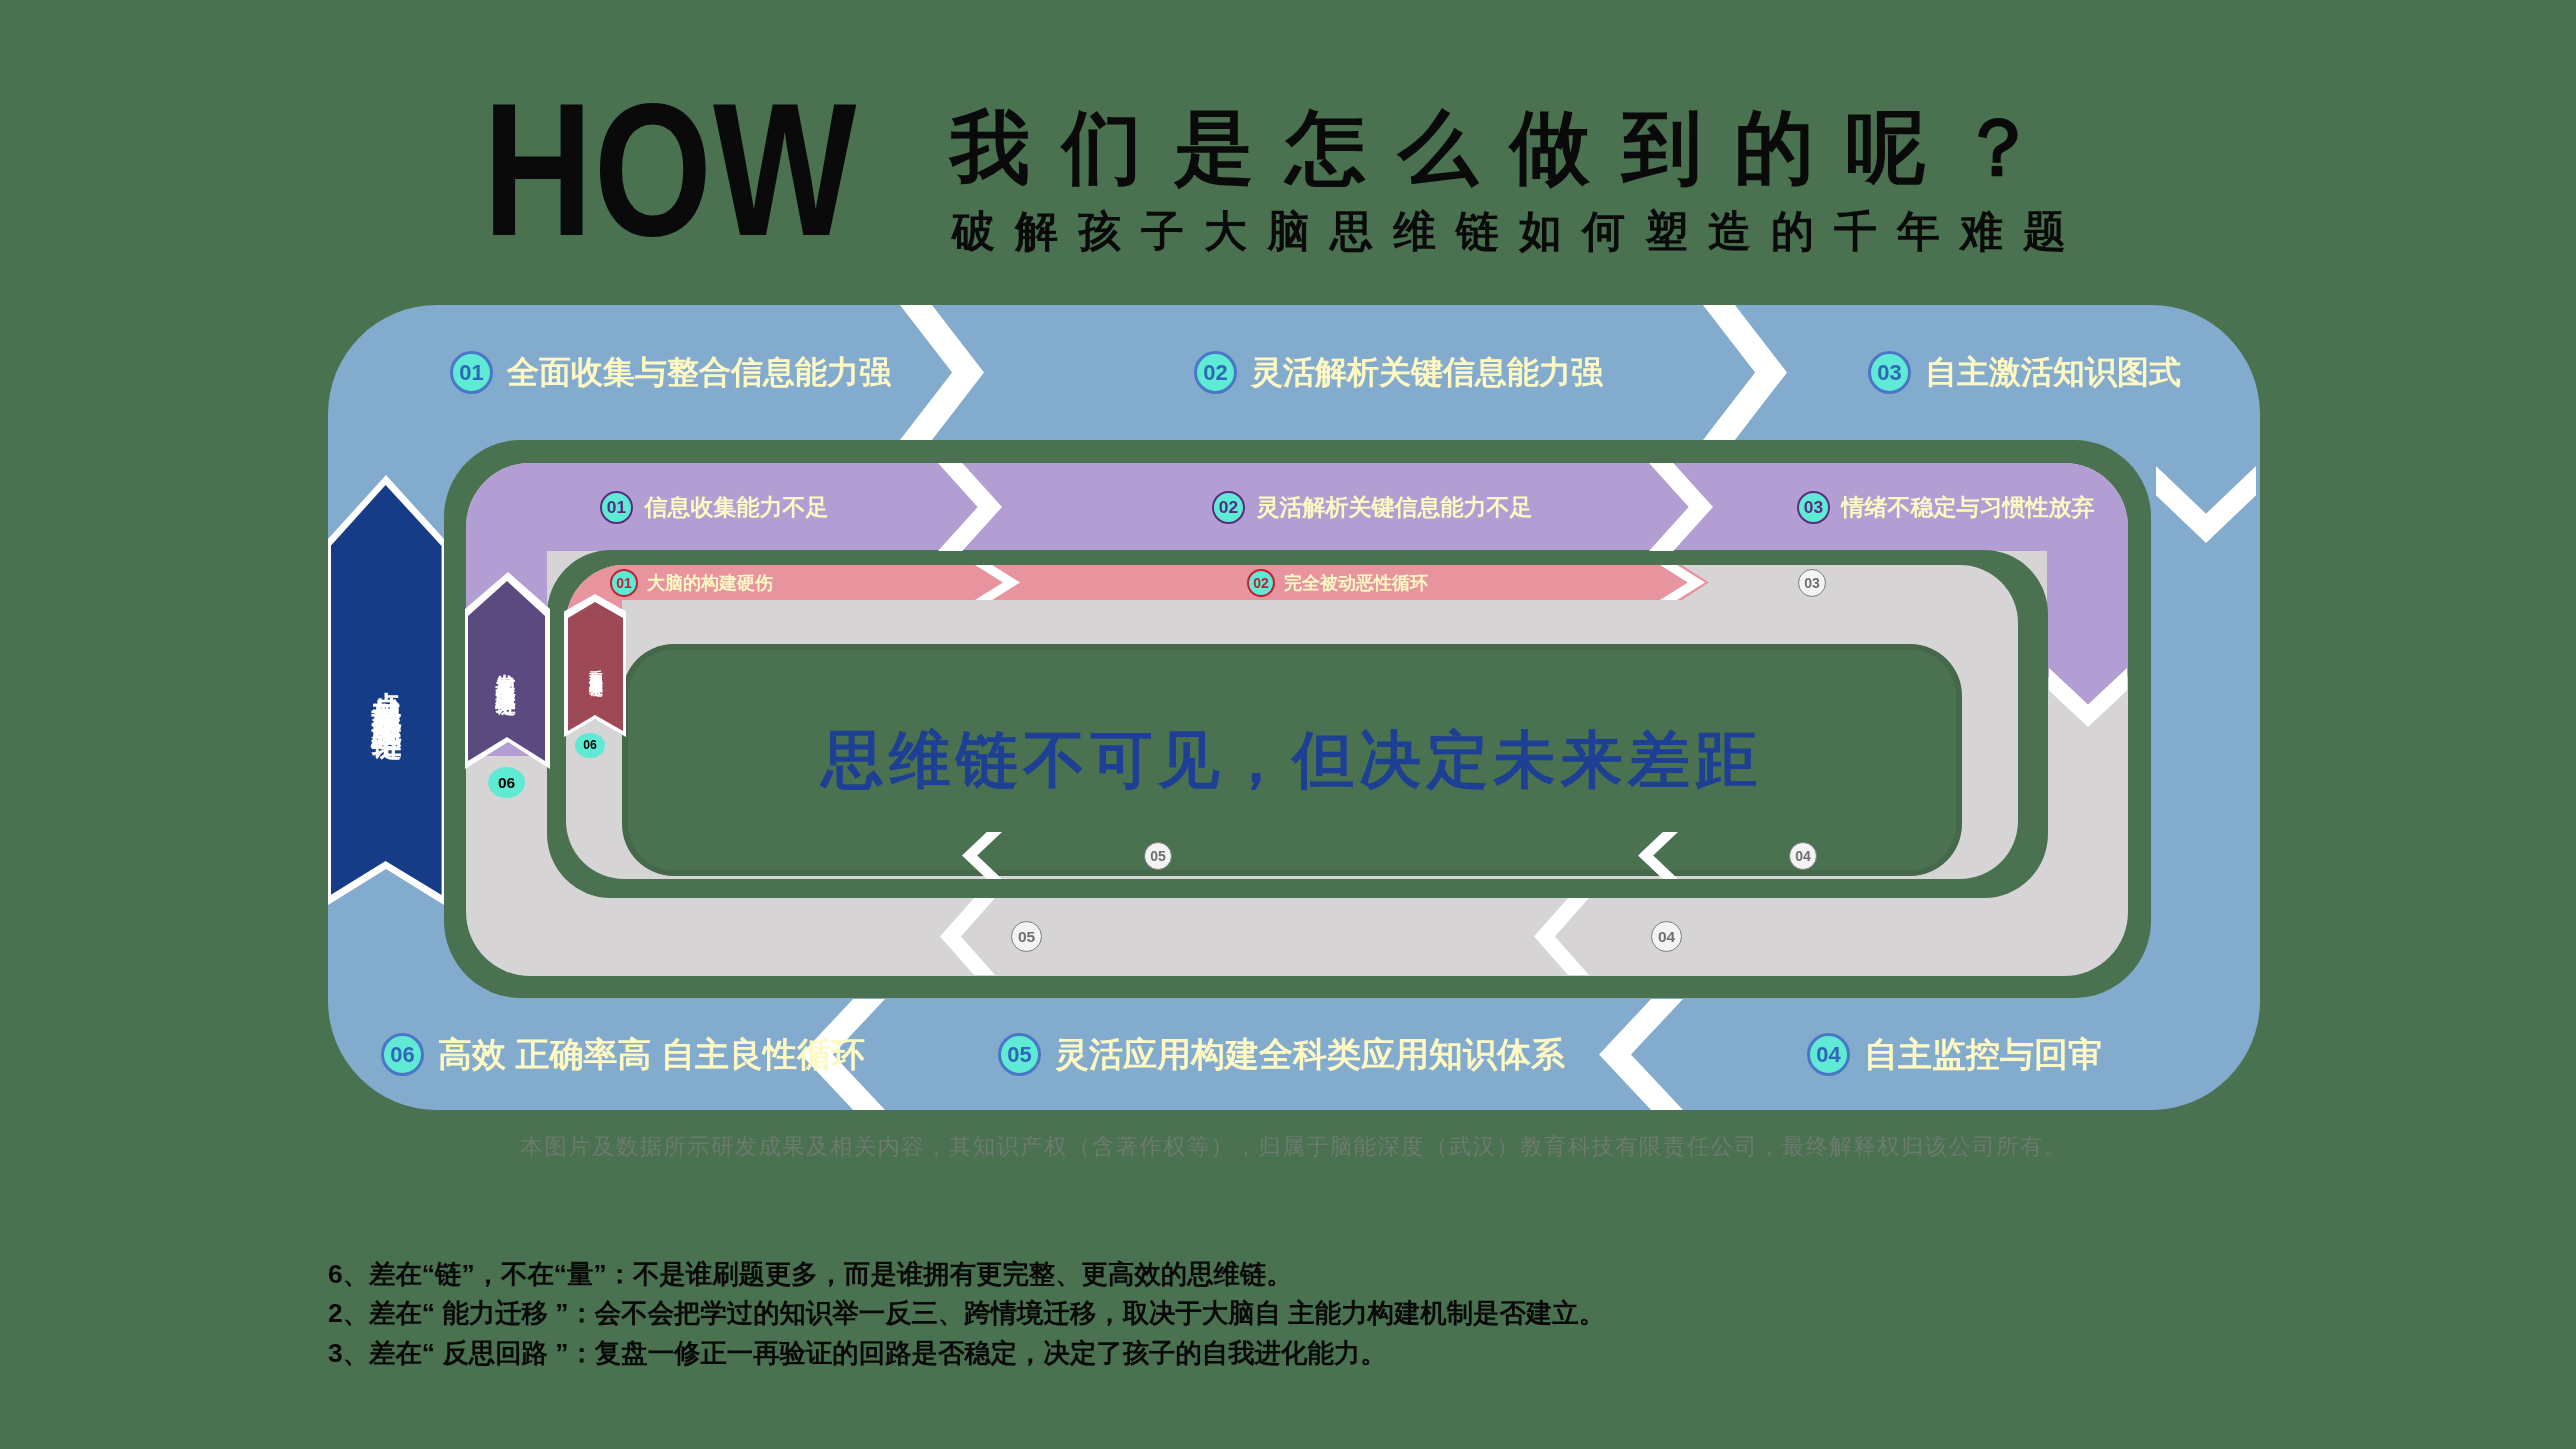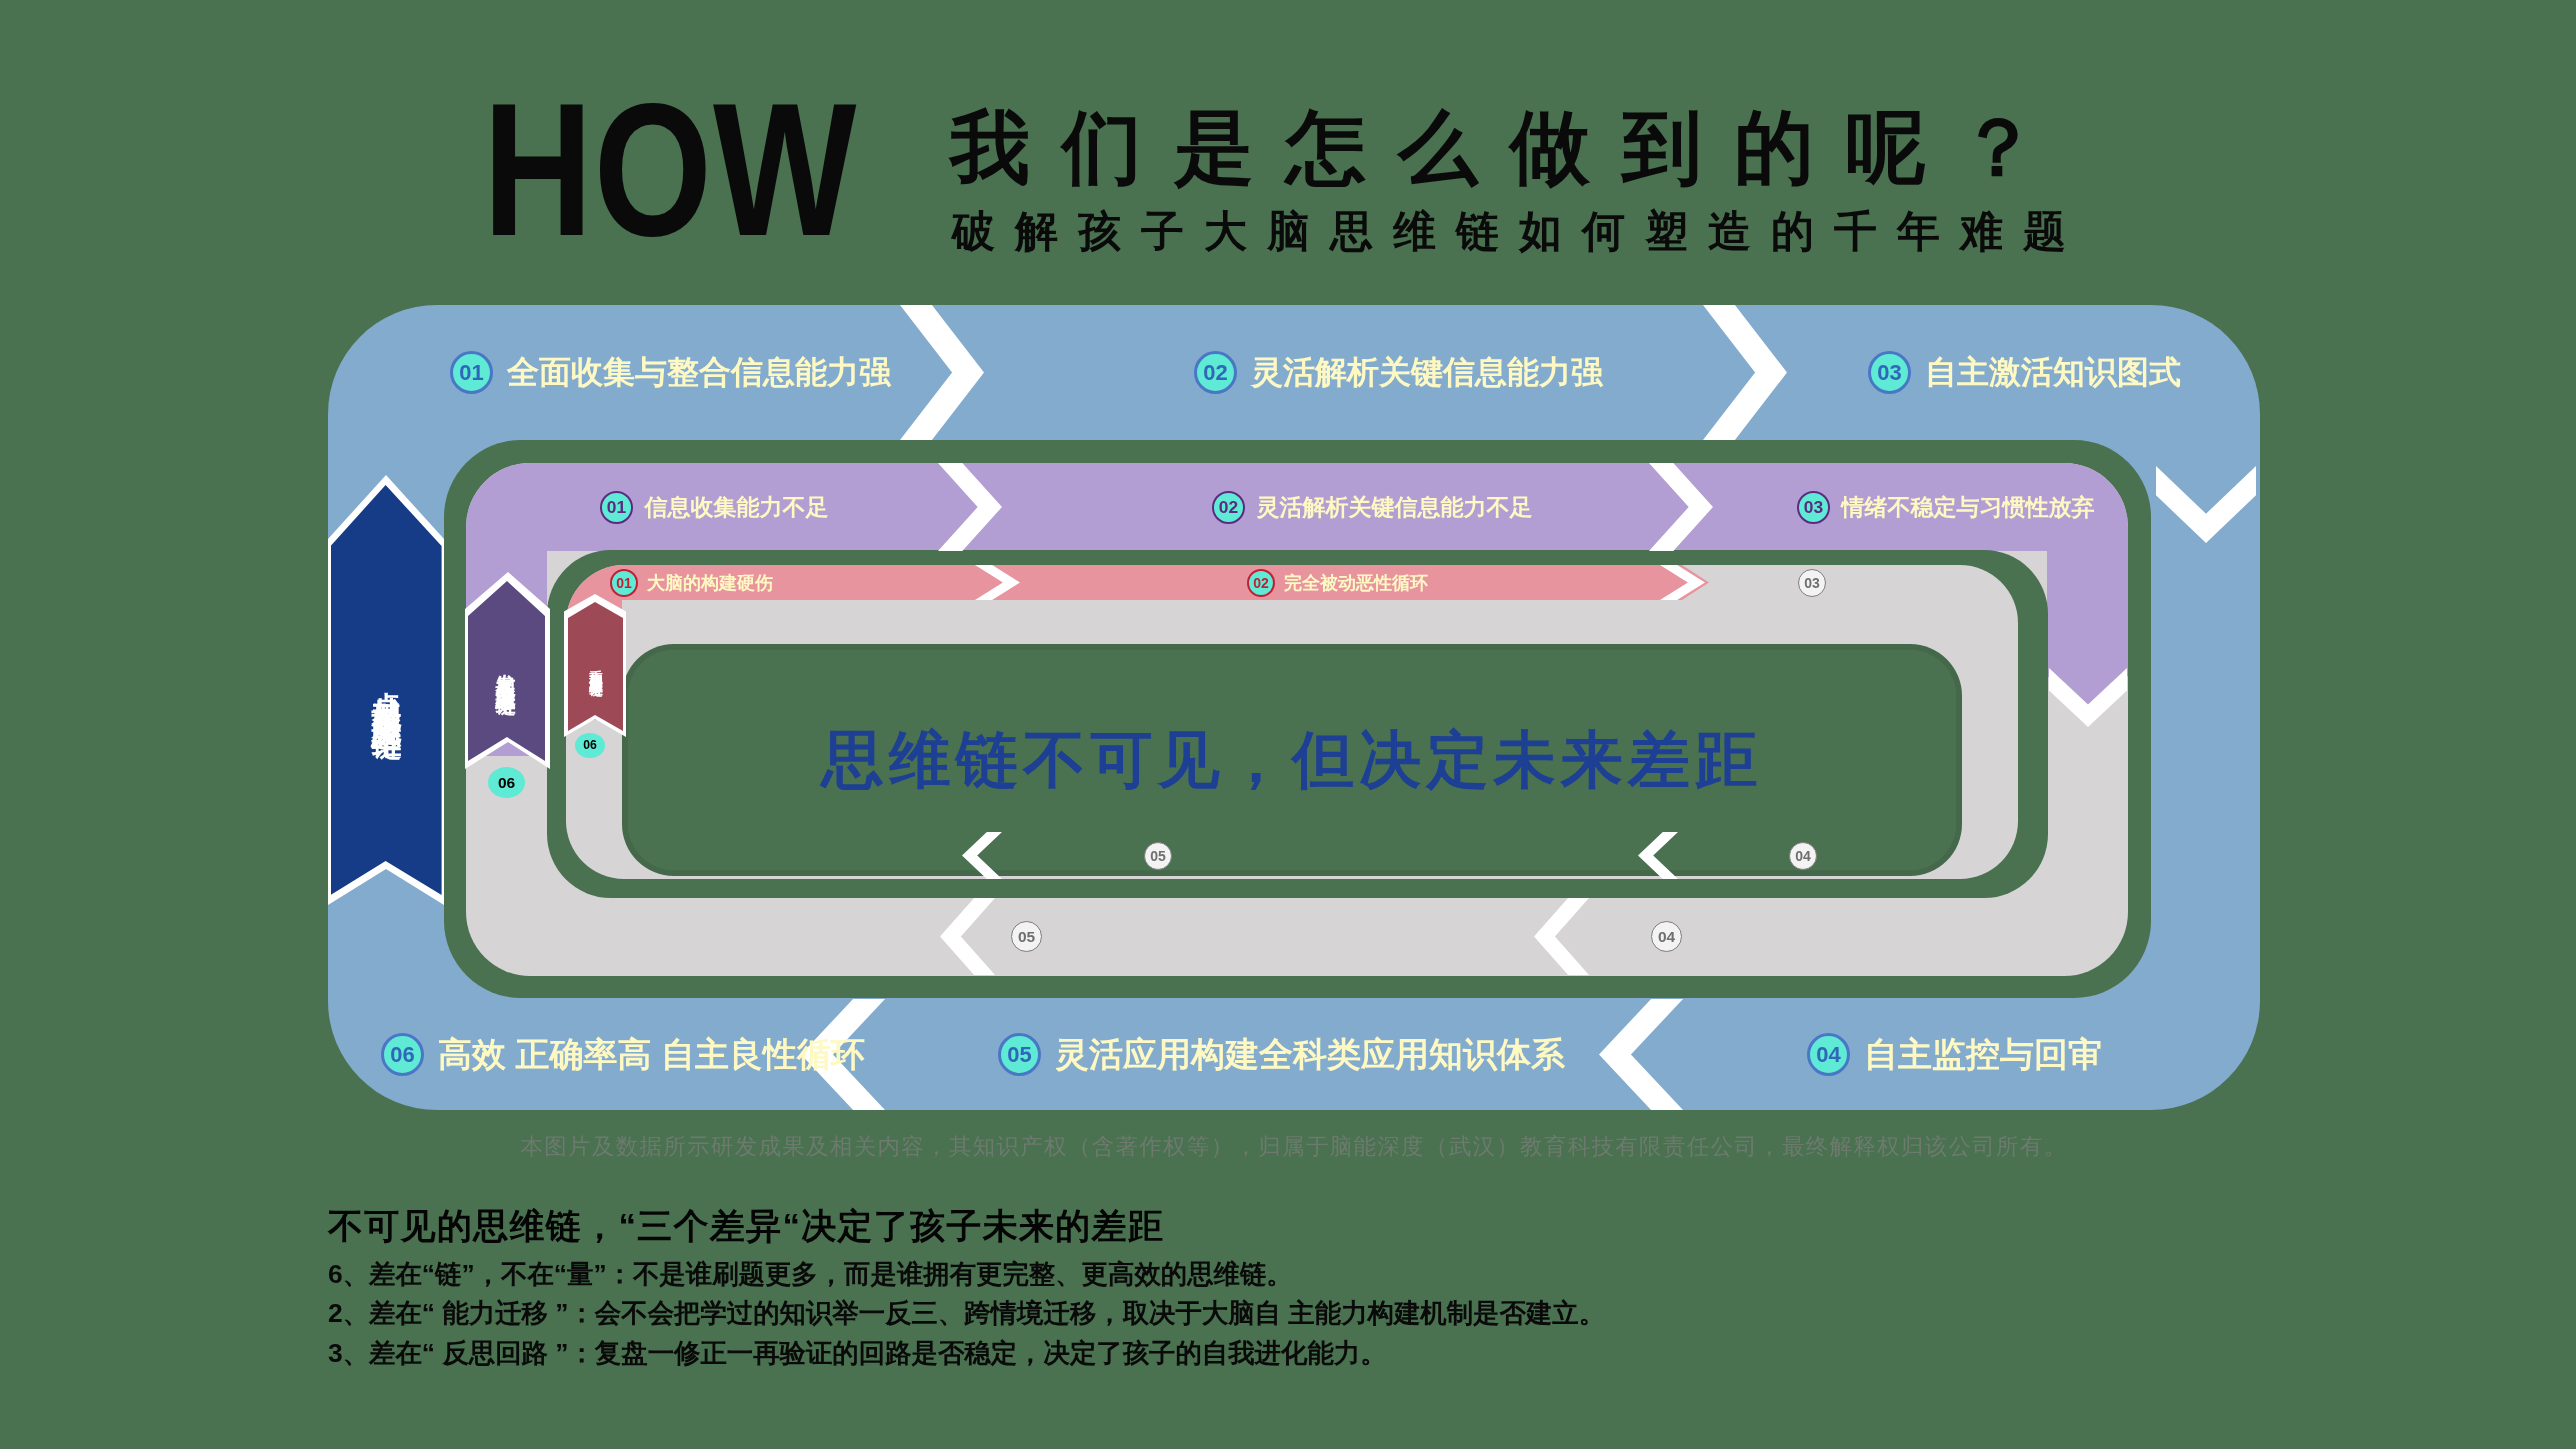--- a/index.html
+++ b/index.html
@@ -182,19 +182,18 @@
       <div class="num">05</div>
     </div>
     <div class="abs step pink gray" style="left:1461px;top:527px;height:47px;">
       <div class="num">04</div>
     </div>
     <div class="abs num gray" style="left:247px;top:428px;width:30px;height:24.5px;font-size:12.2px;border-radius:50%;">06</div>
 
   </div>
 
   <div class="abs" id="disclaimer">本图片及数据所示研发成果及相关内容，其知识产权（含著作权等），归属于脑能深度（武汉）教育科技有限责任公司，最终解释权归该公司所有。</div>
-  <div class="abs" id="footer-heading">不可见的思维链，“三个差异“决定了孩子未来的差距</div>
   <div class="abs fpoint" style="top:1257px;">6、差在“链”，不在“量”：不是谁刷题更多，而是谁拥有更完整、更高效的思维链。</div>
   <div class="abs fpoint" style="top:1296px;">2、差在“ 能力迁移 ”：会不会把学过的知识举一反三、跨情境迁移，取决于大脑自 主能力构建机制是否建立。</div>
   <div class="abs fpoint" style="top:1336px;">3、差在“ 反思回路 ”：复盘一修正一再验证的回路是否稳定，决定了孩子的自我进化能力。</div>
 
 </div>
 
 
 </body></html>

